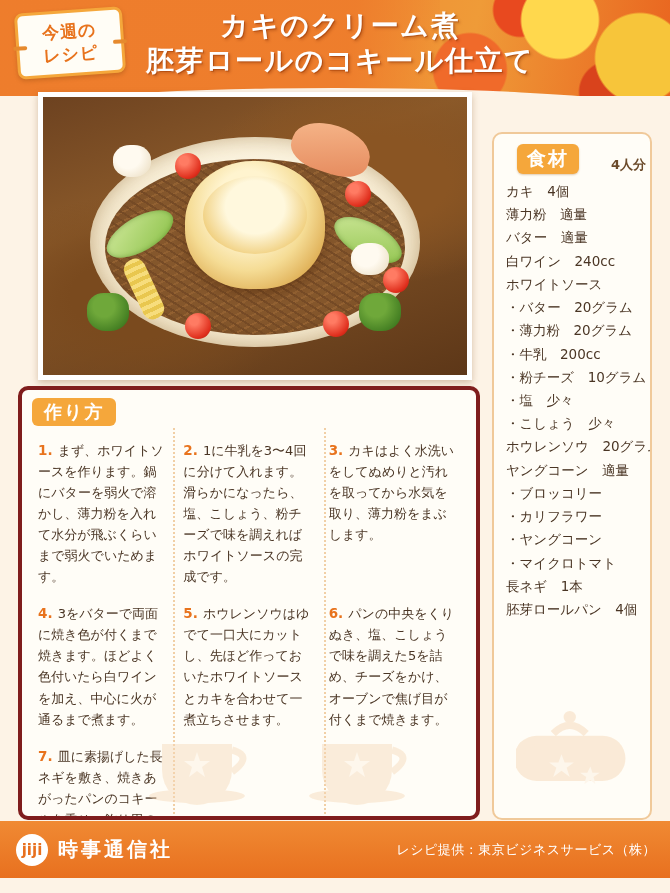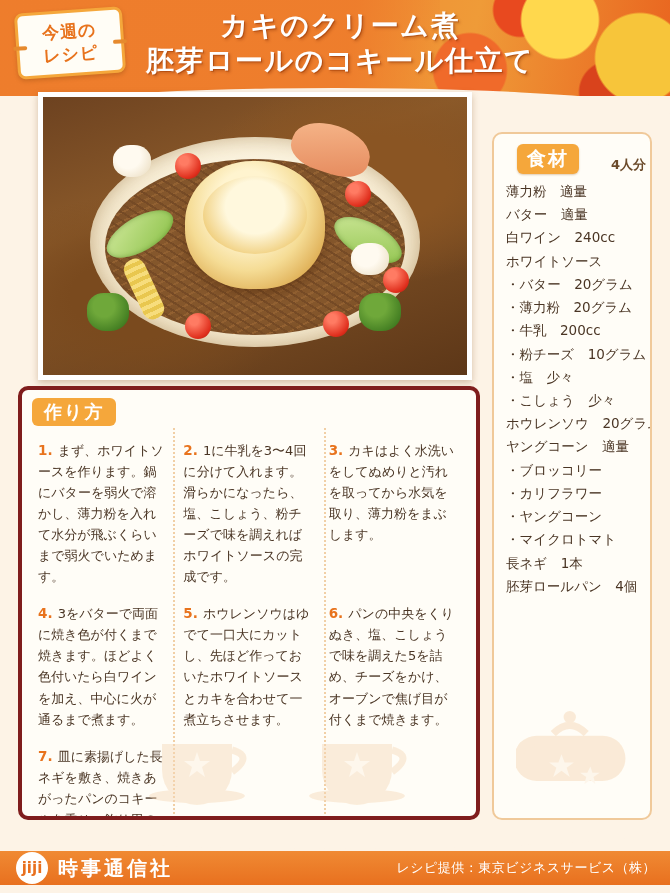--- a/index.html
+++ b/index.html
@@ -190,21 +190,21 @@
   .step .num { color: #e8731d; font-weight: bold; font-size: 13.5px; }
   .step .txt { color: #4a3524; font-size: 13px; line-height: 1.62; text-align: justify; }
   .vsep {
     position: absolute; top: 0; width: 0; height: 100%;
     border-left: 2px dotted #f1cfa5;
   }
   .cups { position: absolute; left: 120px; bottom: 10px; width: 320px; height: 80px; opacity: .45; }
 
   
   .footer {
-    position: absolute; left: 0; bottom: 8px; width: 670px; height: 34px;
+    position: absolute; left: 0; bottom: 15px; width: 670px; height: 57px;
     background: linear-gradient(180deg, #f08a33 0%, #e8701f 100%);
     display: flex; align-items: center;
     z-index: 7;
   }
   .footer .logo {
     width: 32px; height: 32px; border-radius: 50%; background: #fff;
     margin-left: 16px; display: flex; align-items: center; justify-content: center;
     color: #e8701f; font-weight: bold; font-size: 15px;
   }
   .footer .brand {
@@ -259,20 +259,21 @@
       <div class="p-tomato" style="right:58px; top:170px;"></div>
     </div>
   </div>
 
   <div class="ing-panel">
     <div class="ing-head">
       <div class="h-title">食材</div>
       <div class="h-serv">4人分</div>
     </div>
     <ul class="ing-list" id="ing-list">
+        <li>カキ　4個</li>
         <li>薄力粉　適量</li>
         <li>バター　適量</li>
         <li>白ワイン　240cc</li>
         <li>ホワイトソース</li>
         <li>・バター　20グラム</li>
         <li>・薄力粉　20グラム</li>
         <li>・牛乳　200cc</li>
         <li>・粉チーズ　10グラム</li>
         <li>・塩　少々</li>
         <li>・こしょう　少々</li>

